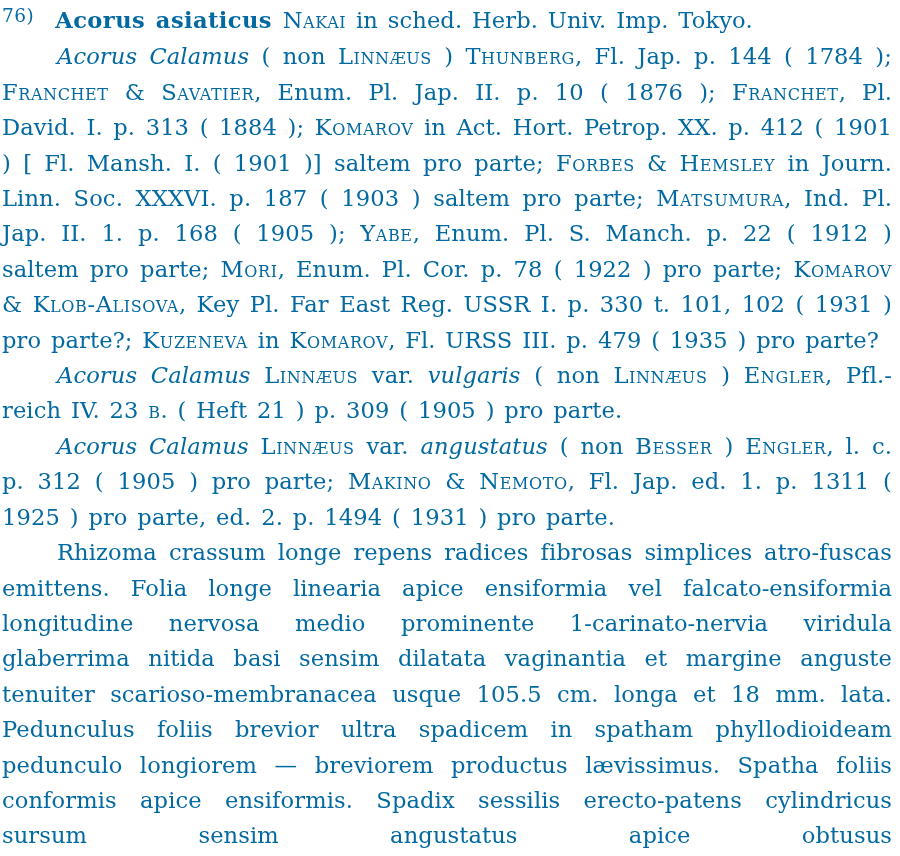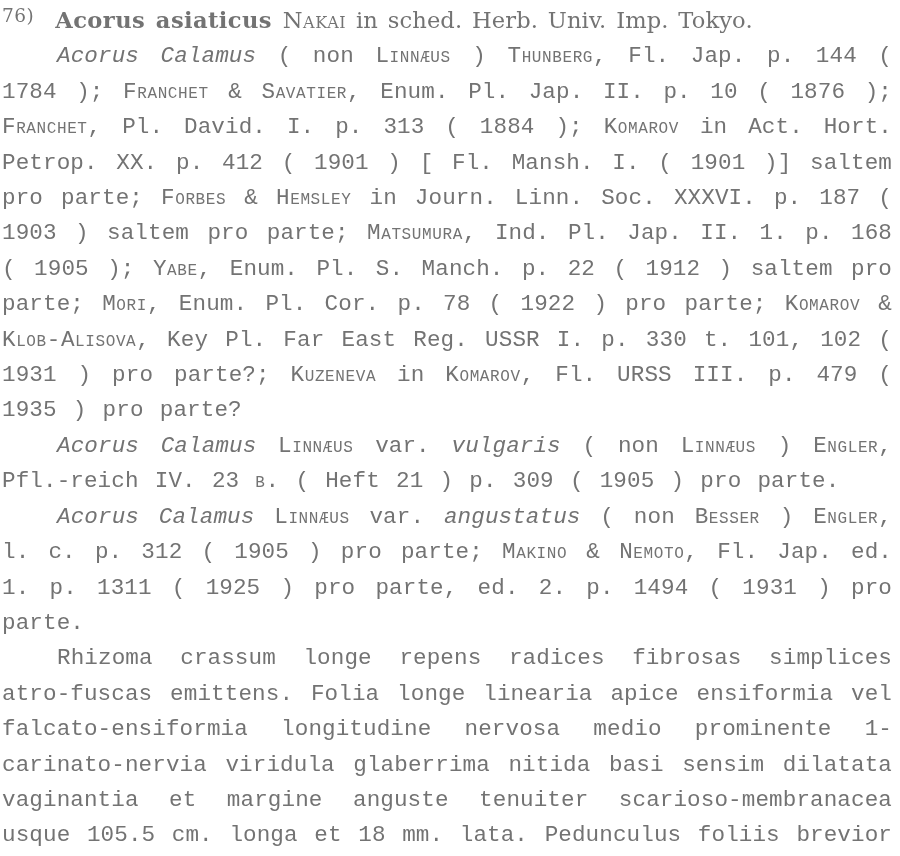--- a/index.html
+++ b/index.html
@@ -13,32 +13,31 @@
     overflow: hidden;
   }
   .page {
     width: 100%;
     height: 100%;
     box-sizing: border-box;
     padding: 3px 8px 0 2px;
     font-family: "DejaVu Serif", serif;
     font-size: 22.6px;
     line-height: 35.4px;
-    color: #737373;
+    color: #0369a1;
     text-align: justify;
     word-spacing: 2.5px;
     letter-spacing: 0.1px;
   }
   .para {
     margin: 0;
     padding: 0;
   }
   .indent {
     text-indent: 55px;
-    font-family: Liberation Mono, monospace;
   }
   .heading {
     text-align: left;
     white-space: nowrap;
   }
   .entry-num {
     display: inline-block;
     font-size: 18.5px;
     position: relative;
     top: -6px;

